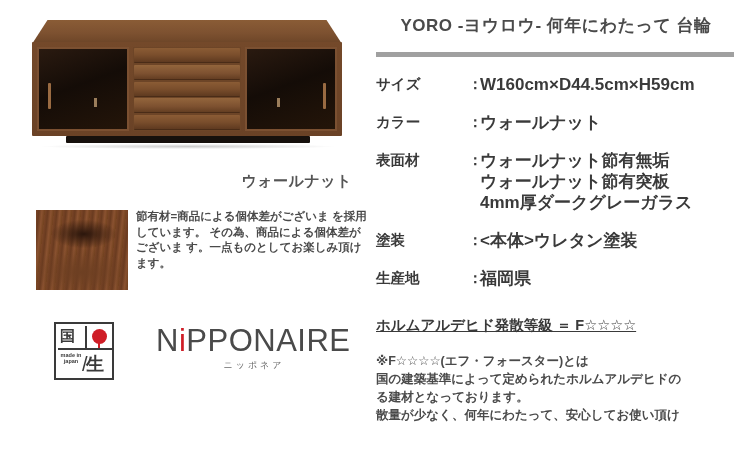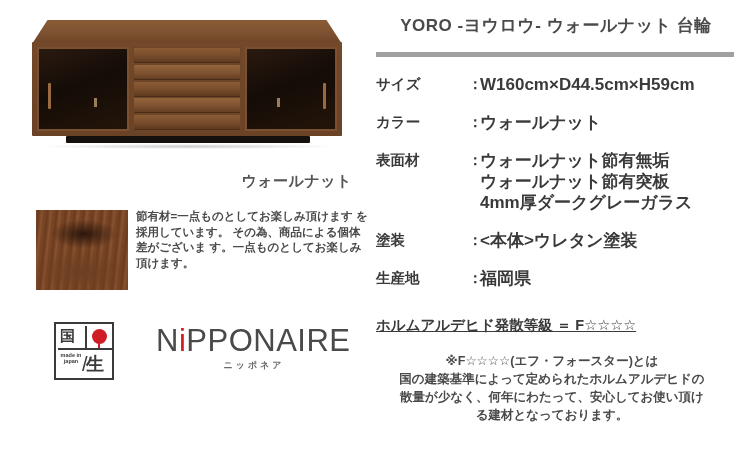--- a/index.html
+++ b/index.html
@@ -119,21 +119,21 @@
   .logo-mark .mk-slash{
     position:absolute;left:26px;top:30px;font-size:20px;line-height:20px;color:#3a3a3a;
   }
   .logo-text{position:absolute;left:102px;top:2px;width:210px;}
   .logo-word{
     font-size:31px;line-height:34px;font-weight:400;color:#4a4a4a;letter-spacing:.5px;
   }
   .logo-word .i-dot{color:#cf1d26;}
   .logo-kana{
     margin-top:1px;text-align:center;width:196px;
-    font-size:9px;letter-spacing:3px;color:#6a6a6a;font-weight:700;
+    font-size:9px;letter-spacing:3px;color:#6a6a6a;font-weight:400;
   }
 
   
   #right-col{position:absolute;left:368px;top:0;width:372px;height:465px;}
   .r-title{
     position:absolute;left:10px;top:14px;width:356px;
     text-align:center;font-size:17px;font-weight:700;color:#4a4a4a;letter-spacing:.5px;
   }
   .r-divider{
     position:absolute;left:8px;top:52px;width:358px;height:5px;background:#a0a0a0;
@@ -149,21 +149,21 @@
   .spec-value{
     flex:1;font-size:17px;font-weight:700;color:#3a3a3a;line-height:21px;
   }
   .spec-value .vline{display:block;}
   .grade-line{
     position:absolute;left:8px;top:316px;width:360px;
     font-size:14.5px;font-weight:700;color:#3a3a3a;text-decoration:underline;
   }
   .footnote{
     position:absolute;left:8px;top:352px;width:352px;
-    font-size:12.5px;line-height:18px;font-weight:700;color:#4a4a4a;text-align:center;
+    font-size:12.5px;line-height:18px;font-weight:700;color:#4a4a4a;
   }
   .footnote .fn-line{display:block;}
 </style>
 </head>
 <body>
 
 <div id="page">
 
   <div id="left-col">
 
@@ -190,21 +190,21 @@
         <div class="sb-plinth"></div>
         <div class="sb-shadow"></div>
       </div>
     </div>
 
     <div class="color-caption">ウォールナット</div>
 
     <div class="swatch-row">
       <div class="wood-swatch"></div>
       <div class="note">
-        <span class="fn-line">節有材=一点ものとしてお楽しみ頂けます</span>
+        <span class="fn-line">節有材=商品による個体差がございま</span>
         <span class="fn-line">を採用しています。</span>
         <span class="fn-line">その為、商品による個体差がございま</span>
         <span class="fn-line">す。一点ものとしてお楽しみ頂けます。</span>
       </div>
     </div>
 
     <div class="logo-row">
       <div class="logo-mark">
         <div class="mk-vline"></div>
         <div class="mk-hline"></div>
@@ -215,21 +215,21 @@
         <div class="mk-k2">生</div>
       </div>
       <div class="logo-text">
         <div class="logo-word"><span>N</span><span class="i-dot">i</span><span>PPONAIRE</span></div>
         <div class="logo-kana">ニッポネア</div>
       </div>
     </div>
   </div>
 
   <div id="right-col">
-    <div class="r-title">YORO -ヨウロウ- ウォールナット 台輪</div>
+    <div class="r-title">YORO -ヨウロウ- 何年にわたって 台輪</div>
     <div class="r-divider"></div>
 
     <div class="spec-table">
 
       <div class="spec-row">
         <div class="spec-label">サイズ</div>
         <div class="spec-colon">：</div>
         <div class="spec-value">
           <span class="vline">W160cm×D44.5cm×H59cm</span>
         </div>
@@ -268,17 +268,17 @@
           <span class="vline">福岡県</span>
         </div>
       </div>
     </div>
 
     <div class="grade-line">ホルムアルデヒド発散等級 ＝ F☆☆☆☆</div>
 
     <div class="footnote">
       <span class="fn-line">※F☆☆☆☆(エフ・フォースター)とは</span>
       <span class="fn-line">国の建築基準によって定められたホルムアルデヒドの</span>
+      <span class="fn-line">る建材となっております。</span>
       <span class="fn-line">散量が少なく、何年にわたって、安心してお使い頂け</span>
-      <span class="fn-line">る建材となっております。</span>
     </div>
   </div>
 </div>
 
 </body></html>

